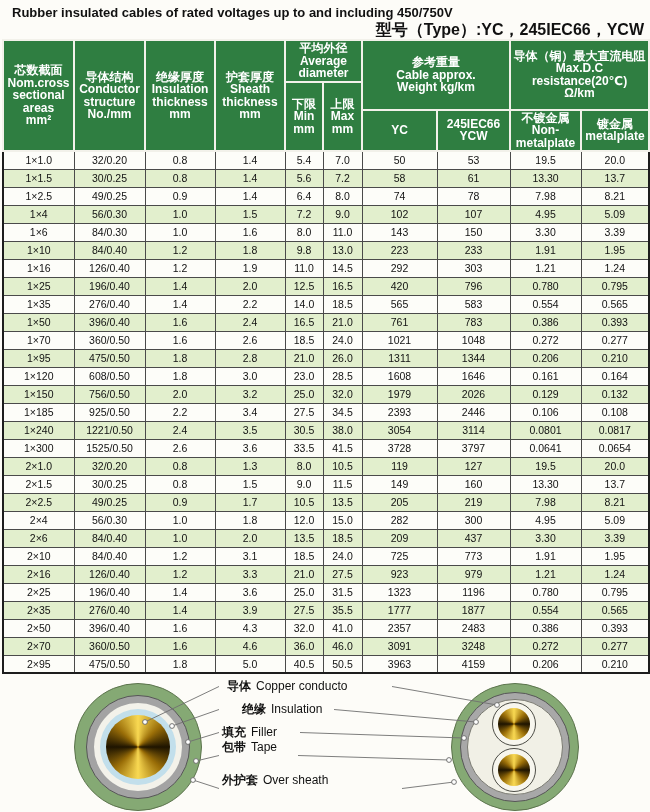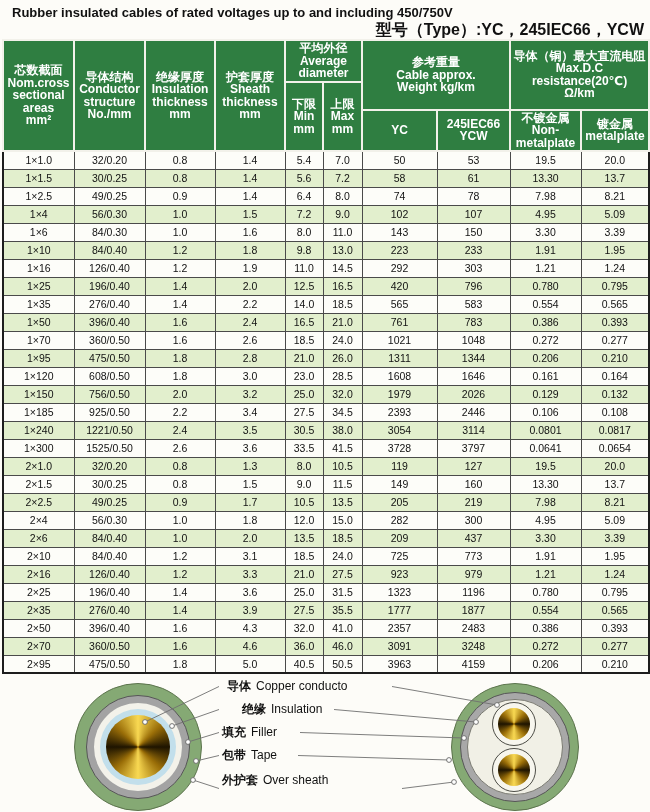--- a/index.html
+++ b/index.html
@@ -58,21 +58,21 @@
   .core-top { top:19px; } .core-bottom { top:65px; }
   .core-gold { position:absolute; width:32px; height:32px; top:50%; left:50%; transform:translate(-50%,-50%); }
   .leaders { position:absolute; left:0; top:0; width:650px; height:140px; }
   .leaders line { stroke:#6f6f6f; stroke-width:0.9; }
   .leaders circle { fill:#fff; stroke:#666; stroke-width:0.9; }
   .dlabel { position:absolute; font-size:12px; line-height:15px; white-space:nowrap; }
   .dlabel .cn { font-weight:bold; margin-right:5px; }
   .dl-0 { left:227px; top:7px;  }
   .dl-1 { left:222px; top:30px;margin-left:20px; }
   .dl-2 { left:222px; top:53px; }
-  .dl-3 { left:222px; top:76px;text-align:center; }
+  .dl-3 { left:222px; top:68px;text-align:center; }
   .dl-4 { left:222px; top:101px; }
 </style>
 </head>
 <body>
 
 <div class="page">
 
   <div class="top">
     <div class="subtitle-en">Rubber insulated cables of rated voltages up to and including 450/750V</div>
     <div class="type-row">

